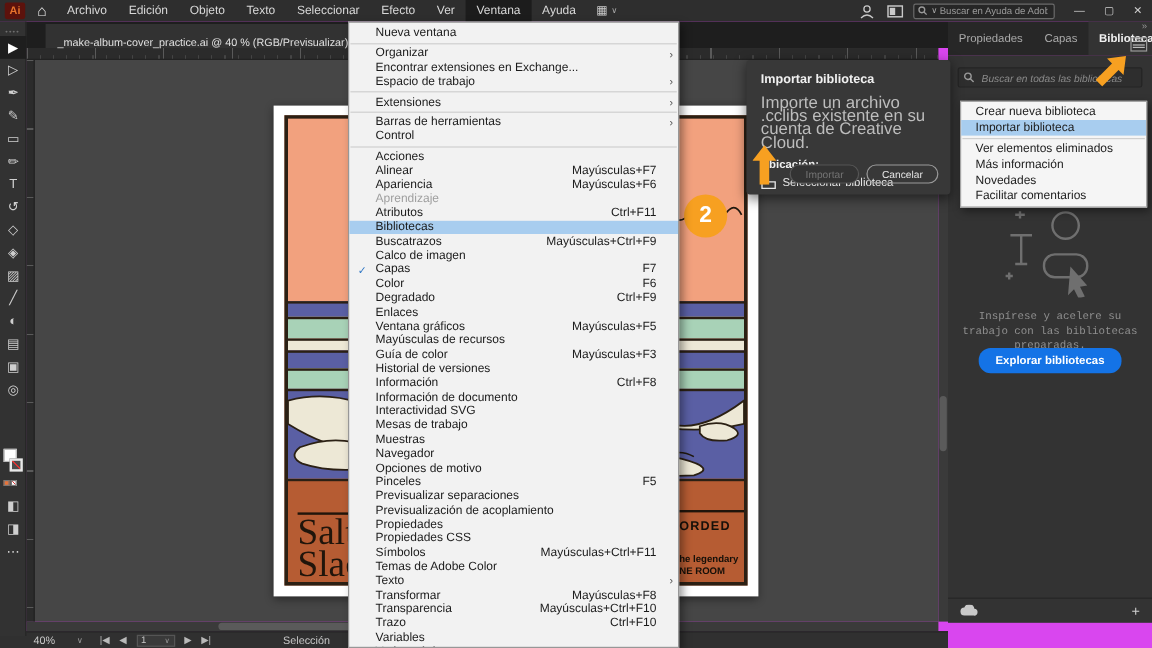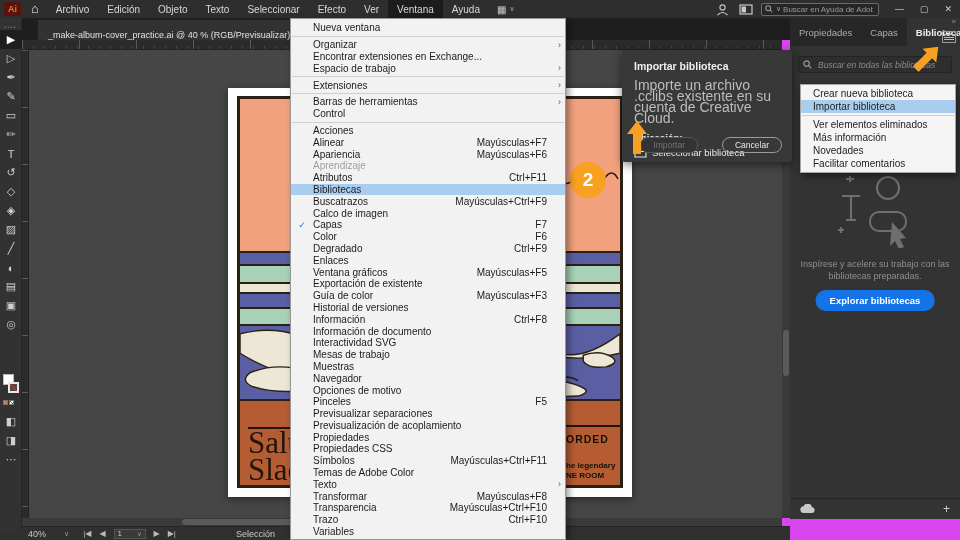--- a/index.html
+++ b/index.html
@@ -107,42 +107,42 @@
       display:flex;align-items:center;justify-content:center;font-size:19px;font-weight:bold;z-index:28;}
   .o-arrow{z-index:40;}
 
   
   #lib-dialog{left:622px;top:50px;width:170px;height:112px;background:#383838;border-radius:3px;
       box-shadow:0 3px 10px rgba(0,0,0,.5);z-index:26;padding:10px 12px;}
   #lib-dialog .dtitle{font-size:10.5px;font-weight:bold;color:#f0f0f0;}
   #lib-dialog .dbody{font-size:14px;color:#bdbdbd;line-height:11px;margin-top:8px;width:148px;}
   #lib-dialog .dloc{font-size:9.5px;font-weight:bold;color:#efefef;margin-top:8px;}
   #lib-dialog .dsel{display:flex;align-items:center;gap:5px;margin-top:4px;font-size:9.5px;color:#e8e8e8;}
-  #lib-dialog .btns{position:absolute;right:10px;bottom:9px;display:flex;gap:24px;}
+  #lib-dialog .btns{position:absolute;right:10px;bottom:9px;display:flex;gap:6px;}
   .pill{border-radius:9px;font-size:8.5px;padding:3px 12px;line-height:1;}
   .pill.disabled{background:#333;border:1px solid #555;color:#747474;}
   .pill.cancel{background:transparent;border:1px solid #9a9a9a;color:#e5e5e5;}
 
   
   #rp-header{left:790px;top:18px;width:170px;height:28px;background:#272727;z-index:6;}
   #rp-tabs{display:flex;height:100%;align-items:stretch;}
   .rp-tab{padding:0 9px;font-size:9.5px;color:#ababab;display:flex;align-items:center;white-space:nowrap;}
   .rp-tab.active{background:#333;color:#f0f0f0;font-weight:bold;}
   .rp-chev{position:absolute;right:4px;top:-1px;font-size:8px;color:#8f8f8f;}
   #hamburger{position:absolute;right:4px;top:13px;width:14px;height:12px;border:1px solid #9a9a9a;padding:2px 1px;
       display:flex;flex-direction:column;justify-content:space-between;}
   #hamburger i{display:block;height:1px;background:#bbb;}
   #rp-body{left:790px;top:46px;width:170px;height:473px;background:#333;z-index:5;}
   #lib-search{position:absolute;left:8px;top:10px;width:154px;height:17px;background:#2e2e2e;border:1px solid #242424;
       border-radius:2px;display:flex;align-items:center;padding:0 4px;gap:4px;}
   #lib-search input{flex:1;min-width:0;background:transparent;border:0;outline:none;color:#bbb;font-size:8.5px;
       font-family:"Liberation Sans",sans-serif;}
   #lib-search input::placeholder{color:#8b8b8b;font-style:italic;}
   #empty-icon{position:absolute;left:46px;top:128px;}
-  #empty-text{position:absolute;left:10px;top:212px;width:150px;text-align:center;font-size:9px;line-height:12px;color:#8f8f8f;}
+  #empty-text{position:absolute;left:10px;top:212px;width:150px;text-align:center;font-size:9px;line-height:12px;color:#8f8f8f;font-family:Liberation Mono, monospace;}
   #explore-btn{position:absolute;left:50%;transform:translateX(-50%);top:244px;background:#1473e6;color:#fff;
       font-size:9.5px;font-weight:bold;border-radius:10px;padding:5px 14px;white-space:nowrap;}
   #rp-footer{position:absolute;left:0;bottom:0;width:170px;height:21px;border-top:1px solid #262626;
       display:flex;align-items:center;justify-content:space-between;padding:0 10px;}
   #rp-footer .plus{color:#cfcfcf;font-size:12px;}
 
   
   #lib-menu{left:800px;top:84px;width:156px;background:#f5f5f5;border:1px solid #a5a5a5;
       box-shadow:2px 3px 7px rgba(0,0,0,.45);z-index:32;color:#222;padding:2px 0;}
   .dd-row{height:13px;display:flex;align-items:center;padding-left:12px;font-size:10px;white-space:nowrap;}
@@ -406,21 +406,21 @@
         <span class="menu-arrow"></span>
       </div>
       <div class="menu-row">
         <span class="menu-check"></span>
         <span class="menu-label">Ventana gráficos</span>
         <span class="menu-short">Mayúsculas+F5</span>
         <span class="menu-arrow"></span>
       </div>
       <div class="menu-row">
         <span class="menu-check"></span>
-        <span class="menu-label">Exportación de existente</span>
+        <span class="menu-label">Mayúsculas de recursos</span>
         <span class="menu-arrow"></span>
       </div>
       <div class="menu-row">
         <span class="menu-check"></span>
         <span class="menu-label">Guía de color</span>
         <span class="menu-short">Mayúsculas+F3</span>
         <span class="menu-arrow"></span>
       </div>
       <div class="menu-row">
         <span class="menu-check"></span>

